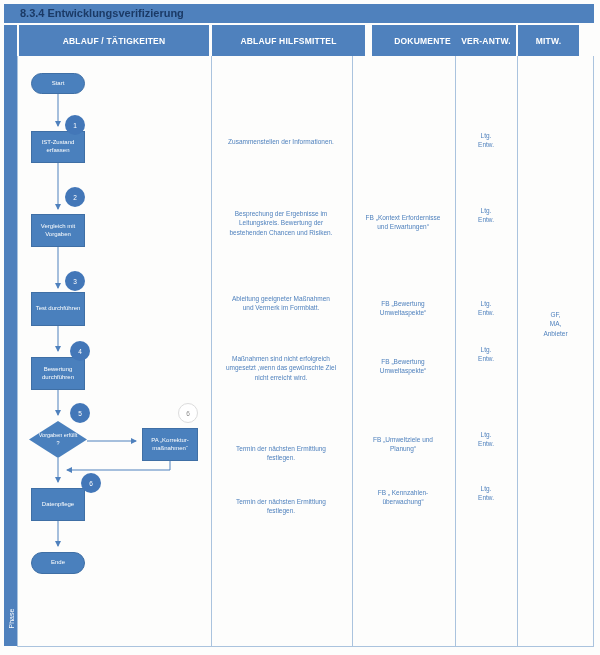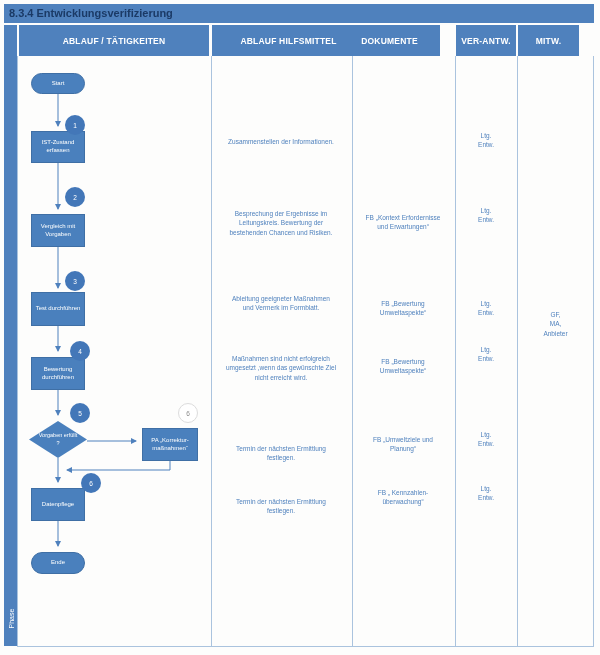--- a/index.html
+++ b/index.html
@@ -5,35 +5,35 @@
   html,body{margin:0;padding:0;}
   body{
     width:600px;height:655px;position:relative;background:#fdfdfc;
     font-family:"Liberation Sans", sans-serif;overflow:hidden;
   }
   .abs{position:absolute;}
   
   .title-bar{
     left:4px;top:4px;width:590px;height:19px;background:#4f81bd;
     color:#1b3a66;font-size:11px;font-weight:bold;line-height:19px;
-    padding-left:5px;box-sizing:border-box;
+    padding-left:16px;box-sizing:border-box;
   }
   .phase-strip{left:4px;top:25px;width:13px;height:621px;background:#4f81bd;}
   .phase-label{
     left:-9px;top:612px;width:40px;height:13px;text-align:center;
     transform:rotate(-90deg);color:#ffffff;font-size:7px;line-height:13px;
   }
   .hdr{
     top:25px;height:31px;background:#4f81bd;color:#ffffff;
     font-size:8.5px;font-weight:bold;letter-spacing:.2px;
     display:flex;align-items:center;justify-content:center;text-align:center;
   }
   .h1{left:19px;width:190px;}
   .h2{left:212px;width:153px;}
-  .h3{left:339px;width:101px;}
+  .h3{left:372px;width:101px;}
   .h4{left:456px;width:60px;}
   .h5{left:518px;width:61px;}
   
   .vline{width:1px;top:56px;height:590px;background:#aac3de;}
   .v0{left:17px;} .v1{left:211px;} .v2{left:352px;} .v3{left:455px;} .v4{left:517px;} .v5{left:593px;}
   .hline{left:17px;width:577px;height:1px;background:#aac3de;}
   .hb{top:646px;}
   
   .node{
     background:#4a80bd;border:1px solid #3f6fa5;color:#ffffff;

